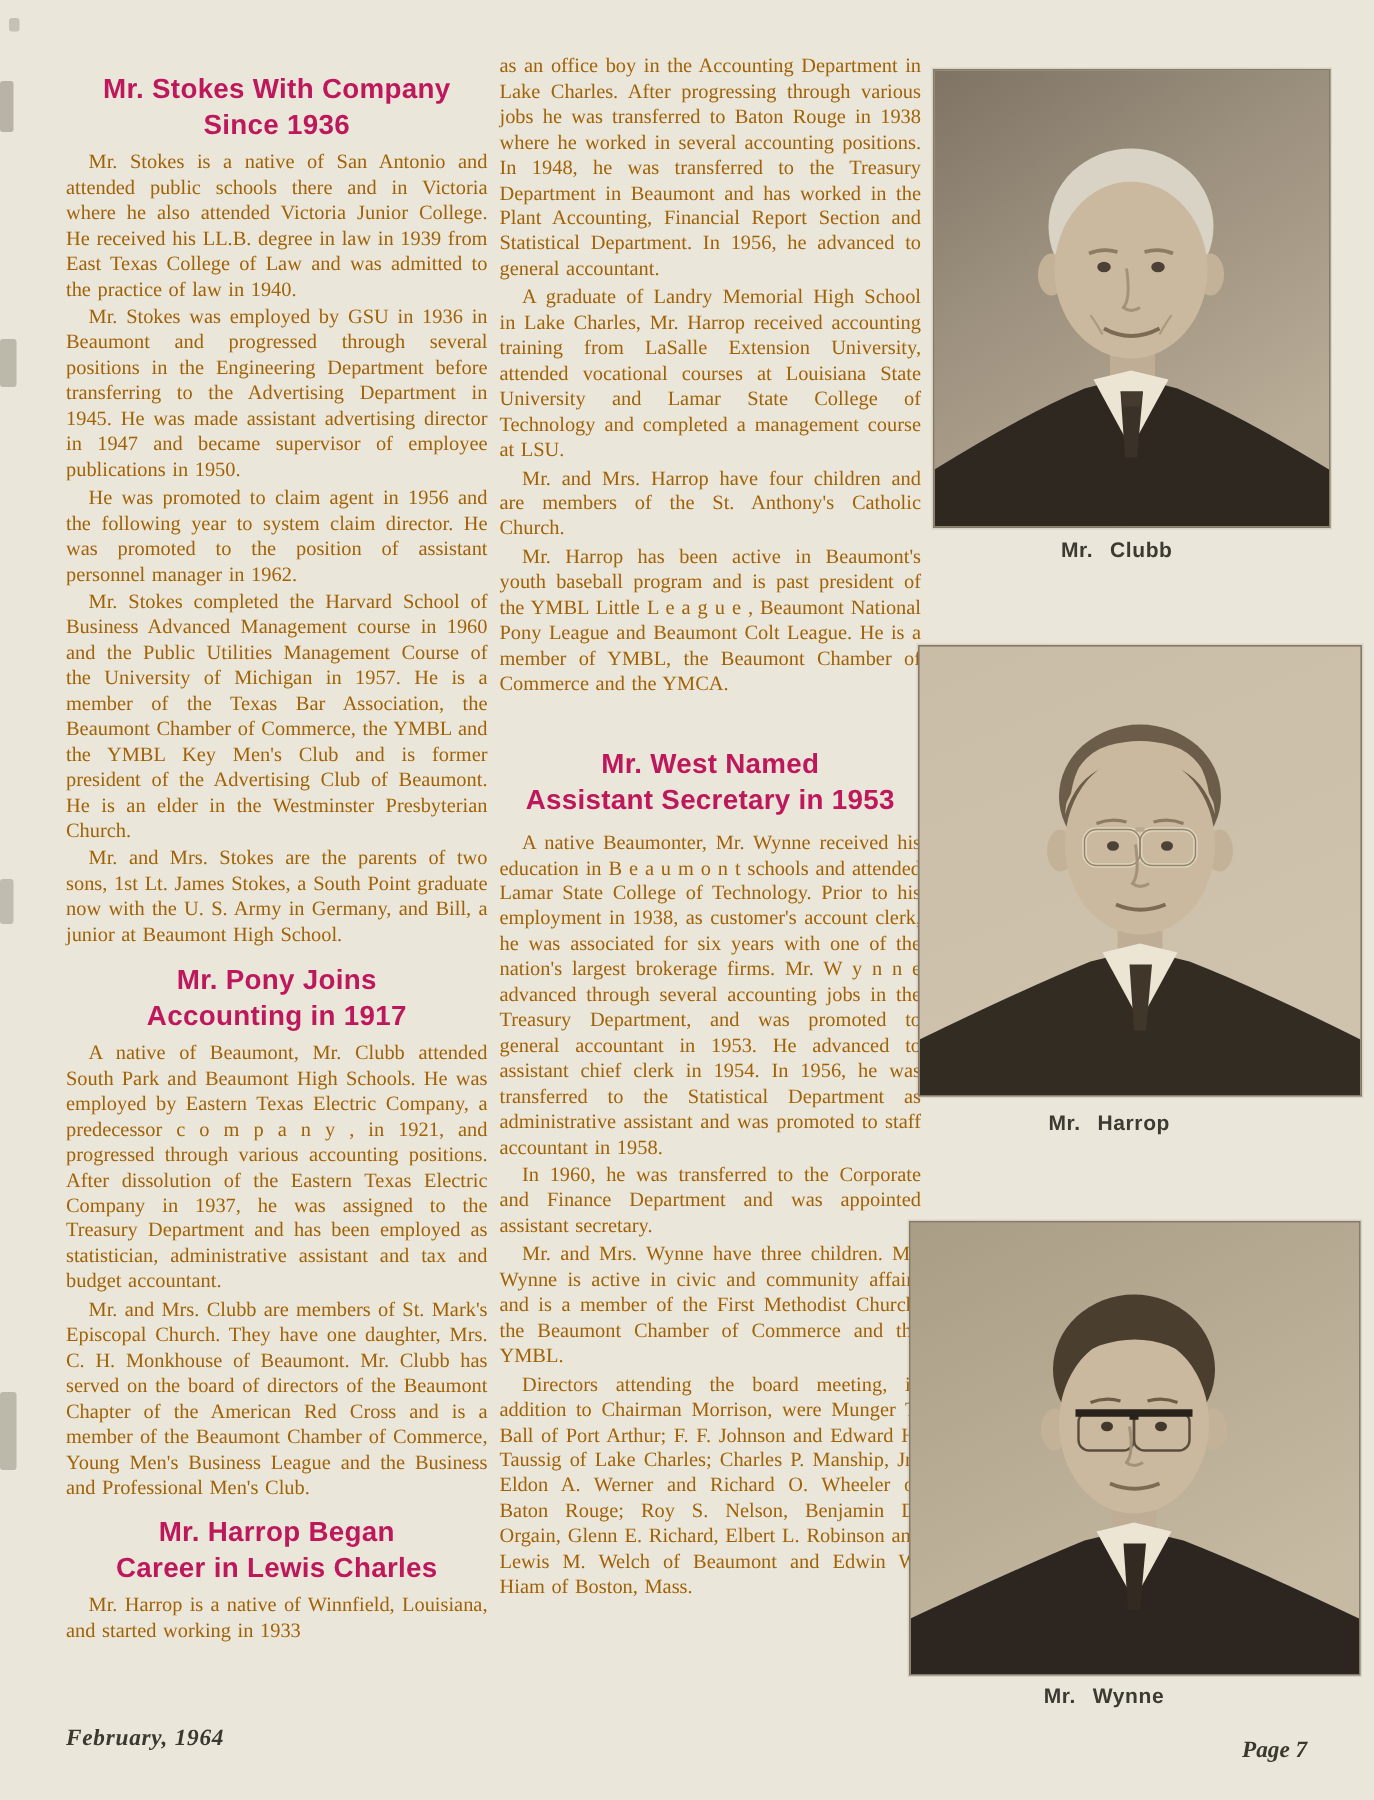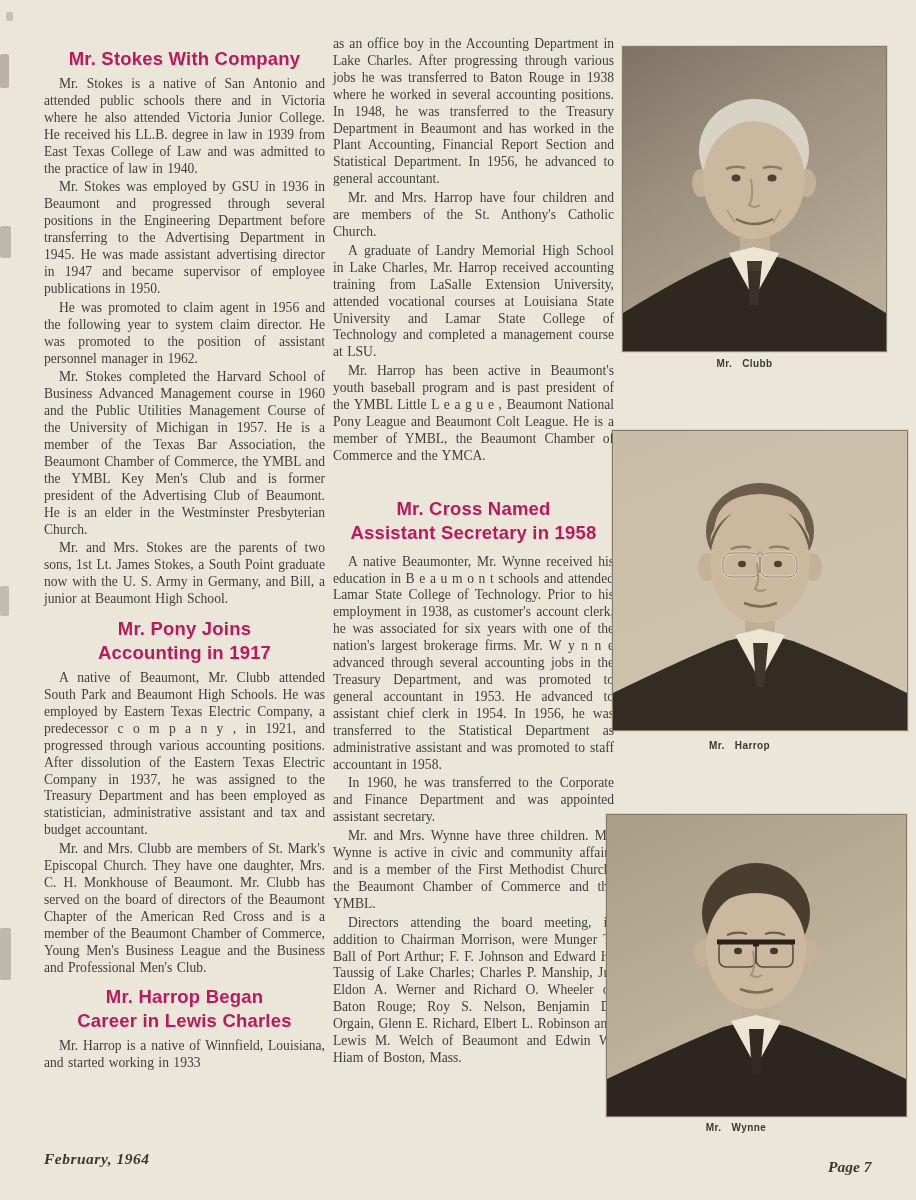--- a/index.html
+++ b/index.html
@@ -5,40 +5,40 @@
   html,body{margin:0;padding:0;}
   body{
     width:916px;height:1200px;position:relative;overflow:hidden;
     background:#eae6d9;
     font-family:"Liberation Serif", serif;
     color:#3a3830;
   }
   .col{position:absolute;text-align:justify;}
   .col p{
     font-size:13.6px;line-height:16.9px;margin:0 0 2px;
-    text-indent:15px;color:#404040;word-spacing:1px;
+    text-indent:15px;color:#a16207;word-spacing:1px;
   }
   .col p.noindent{text-indent:0;}
   h2{
     font-family:"Liberation Sans", sans-serif;font-weight:bold;
     font-size:18.5px;line-height:24px;text-align:center;
     margin:9px 0 5px;color:#be185d;letter-spacing:.2px;
   }
   h2 span{display:block;}
   .wynne-head{margin-top:32px;margin-bottom:9px;}
   .photo{
     position:absolute;border:1px solid rgba(70,60,46,.4);
     box-shadow:0 0 0 1px rgba(120,110,90,.15);
     overflow:hidden;background:#b0a48e;
   }
   .photo svg{display:block;width:100%;height:100%;}
   .caption{
     position:absolute;text-align:center;
     font-family:"Liberation Sans", sans-serif;font-weight:bold;
-    font-size:10px;color:#3c3a31;word-spacing:7px;letter-spacing:.4px;
+    font-size:14px;color:#3c3a31;word-spacing:7px;letter-spacing:.4px;
   }
   .footer-date{
     position:absolute;left:44px;top:1150px;
     font-weight:bold;font-style:italic;font-size:15.5px;color:#3a382f;
     letter-spacing:.5px;
   }
   .page-number{
     position:absolute;left:828px;top:1158px;
     font-weight:bold;font-style:italic;font-size:15.5px;color:#3a382f;
   }
@@ -49,20 +49,21 @@
 
 <div class="smudge" style="left:6px;top:12px;width:7px;height:9px;opacity:.4;"></div>
 <div class="smudge" style="left:0;top:54px;width:9px;height:34px;opacity:.55;"></div>
 <div class="smudge" style="left:0;top:226px;width:11px;height:32px;opacity:.5;"></div>
 <div class="smudge" style="left:0;top:586px;width:9px;height:30px;opacity:.45;"></div>
 <div class="smudge" style="left:0;top:928px;width:11px;height:52px;opacity:.5;"></div>
 
 <div class="col" style="left:44px;top:38px;width:281px;">
   <h2>
     <span>Mr. Stokes With Company</span>
+    <span>Since 1936</span>
   </h2>
   <p>Mr. Stokes is a native of San Antonio and attended public schools there and in Victoria where he also attended Victoria Junior College. He received his LL.B. degree in law in 1939 from East Texas College of Law and was admitted to the practice of law in 1940.</p>
   <p>Mr. Stokes was employed by GSU in 1936 in Beaumont and progressed through several positions in the Engineering Department before transferring to the Advertising Department in 1945. He was made assistant advertising director in 1947 and became supervisor of employee publications in 1950.</p>
   <p>He was promoted to claim agent in 1956 and the following year to system claim director. He was promoted to the position of assistant personnel manager in 1962.</p>
   <p>Mr. Stokes completed the Harvard School of Business Advanced Management course in 1960 and the Public Utilities Management Course of the University of Michigan in 1957. He is a member of the Texas Bar Association, the Beaumont Chamber of Commerce, the YMBL and the YMBL Key Men's Club and is former president of the Advertising Club of Beaumont. He is an elder in the Westminster Presbyterian Church.</p>
   <p>Mr. and Mrs. Stokes are the parents of two sons, 1st Lt. James Stokes, a South Point graduate now with the U. S. Army in Germany, and Bill, a junior at Beaumont High School.</p>
 
   <h2>
     <span>Mr. Pony Joins</span>
     <span>Accounting in 1917</span>
@@ -72,27 +73,27 @@
 
   <h2>
     <span>Mr. Harrop Began</span>
     <span>Career in Lewis Charles</span>
   </h2>
   <p>Mr. Harrop is a native of Winnfield, Louisiana, and started working in 1933</p>
 </div>
 
 <div class="col" style="left:333px;top:36px;width:281px;">
   <p class="noindent">as an office boy in the Accounting Department in Lake Charles. After progressing through various jobs he was transferred to Baton Rouge in 1938 where he worked in several accounting positions. In 1948, he was transferred to the Treasury Department in Beaumont and has worked in the Plant Accounting, Financial Report Section and Statistical Department. In 1956, he advanced to general accountant.</p>
+  <p>A graduate of Landry Memorial High School in Lake Charles, Mr. Harrop received accounting training from LaSalle Extension University, attended vocational courses at Louisiana State University and Lamar State College of Technology and completed a management course at LSU.</p>
   <p>Mr. and Mrs. Harrop have four children and are members of the St. Anthony's Catholic Church.</p>
-  <p>A graduate of Landry Memorial High School in Lake Charles, Mr. Harrop received accounting training from LaSalle Extension University, attended vocational courses at Louisiana State University and Lamar State College of Technology and completed a management course at LSU.</p>
   <p>Mr. Harrop has been active in Beaumont's youth baseball program and is past president of the YMBL Little L e a g u e , Beaumont National Pony League and Beaumont Colt League. He is a member of YMBL, the Beaumont Chamber of Commerce and the YMCA.</p>
 
   <h2 class="wynne-head">
-    <span>Mr. Cross Named</span>
-    <span>Assistant Secretary in 1958</span>
+    <span>Mr. West Named</span>
+    <span>Assistant Secretary in 1953</span>
   </h2>
   <p>A native Beaumonter, Mr. Wynne received his education in B e a u m o n t schools and attended Lamar State College of Technology. Prior to his employment in 1938, as customer's account clerk, he was associated for six years with one of the nation's largest brokerage firms. Mr. W y n n e advanced through several accounting jobs in the Treasury Department, and was promoted to general accountant in 1953. He advanced to assistant chief clerk in 1954. In 1956, he was transferred to the Statistical Department as administrative assistant and was promoted to staff accountant in 1958.</p>
   <p>In 1960, he was transferred to the Corporate and Finance Department and was appointed assistant secretary.</p>
   <p>Mr. and Mrs. Wynne have three children. Mr. Wynne is active in civic and community affairs and is a member of the First Methodist Church, the Beaumont Chamber of Commerce and the YMBL.</p>
   <p>Directors attending the board meeting, in addition to Chairman Morrison, were Munger T. Ball of Port Arthur; F. F. Johnson and Edward H. Taussig of Lake Charles; Charles P. Manship, Jr., Eldon A. Werner and Richard O. Wheeler of Baton Rouge; Roy S. Nelson, Benjamin D. Orgain, Glenn E. Richard, Elbert L. Robinson and Lewis M. Welch of Beaumont and Edwin W. Hiam of Boston, Mass.</p>
 </div>
 
 <div class="photo" style="left:622px;top:46px;width:263px;height:304px;">
   <svg viewBox="0 0 263 304" preserveAspectRatio="none">
     <defs>

